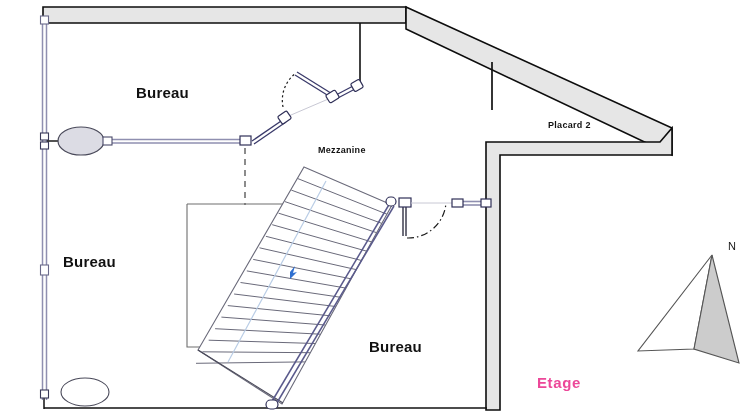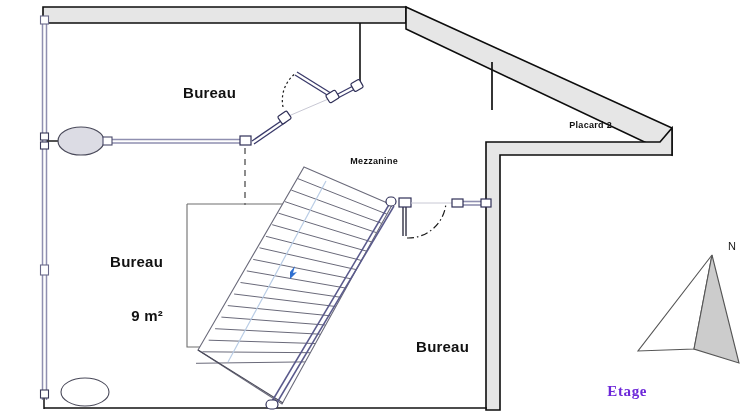--- a/index.html
+++ b/index.html
@@ -20,21 +20,21 @@
   #plan-svg {
     position: absolute;
     left: 0;
     top: 0;
     width: 750px;
     height: 420px;
     display: block;
   }
   .room-label {
     position: absolute;
-    text-align: right;
+    text-align: left;
     font-weight: bold;
     color: #111111;
     line-height: 1.22;
     white-space: pre;
     letter-spacing: 0.2px;
   }
   .room-label .ln {
     display: block;
   }
   .label-big {
@@ -199,28 +199,27 @@
     </g>
 
   </svg>
 
   <div class="room-label label-big" style="left:136px; top:47px; width:100px;">
     <span class="ln">Bureau</span>
   </div>
 
   <div class="room-label label-big" style="left:63px; top:216px; width:100px;">
     <span class="ln">Bureau</span>
-    <span class="ln">9 m²</span>
   </div>
 
   <div class="room-label label-big" style="left:369px; top:301px; width:100px;">
     <span class="ln">Bureau</span>
   </div>
 
-  <div class="room-label label-small" style="left:318px; top:145px; width:80px;margin-top:11px;">Mezzanine</div>
-
-  <div class="room-label label-small" style="left:532px; top:120px; width:80px;">Placard 2</div>
-
-  <div class="room-label label-etage" style="left:537px; top:382px; width:110px; color:#6d28d9;font-family:Liberation Serif, serif;">Etage</div>
+  <div class="room-label label-small" style="left:318px; top:145px; width:80px;">Mezzanine</div>
+
+  <div class="room-label label-small" style="left:548px; top:120px; width:80px;">Placard 2</div>
+
+  <div class="room-label label-etage" style="left:537px; top:374px; width:110px; color:#ec4899;">Etage</div>
 
   <div class="label-north" style="position:absolute; left:728px; top:240px;">N</div>
 
 </div>
 
 </body></html>

